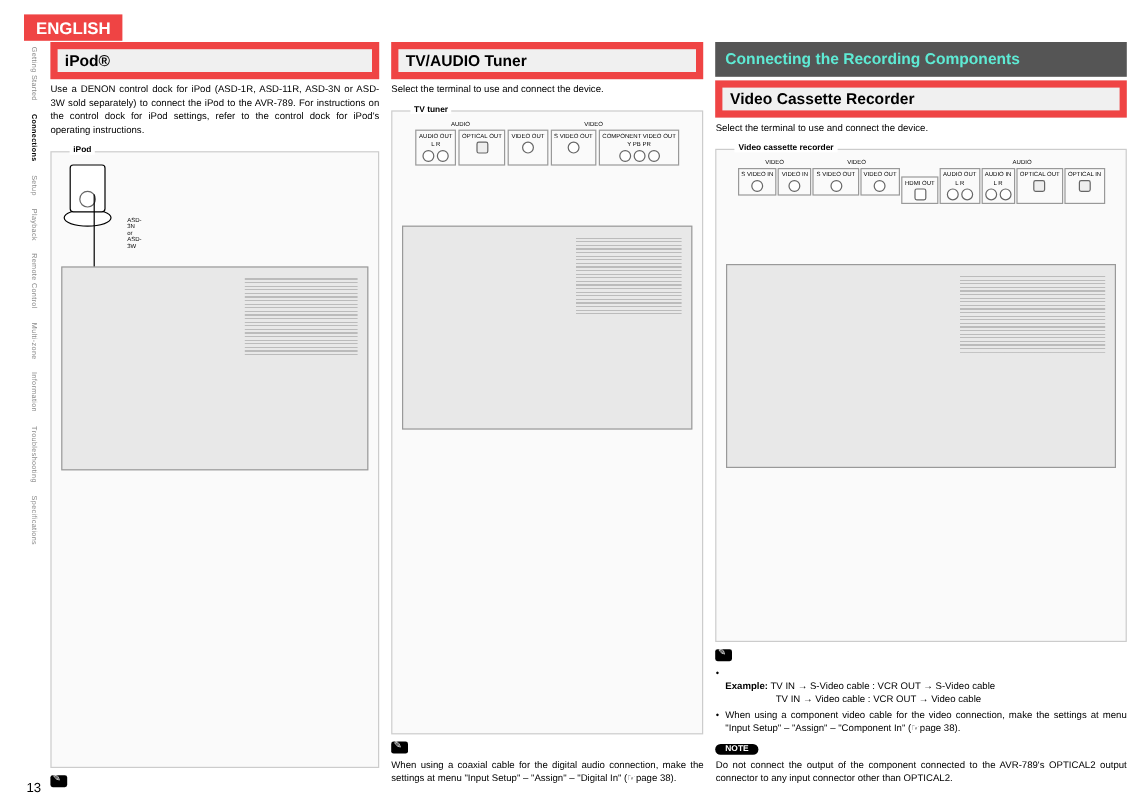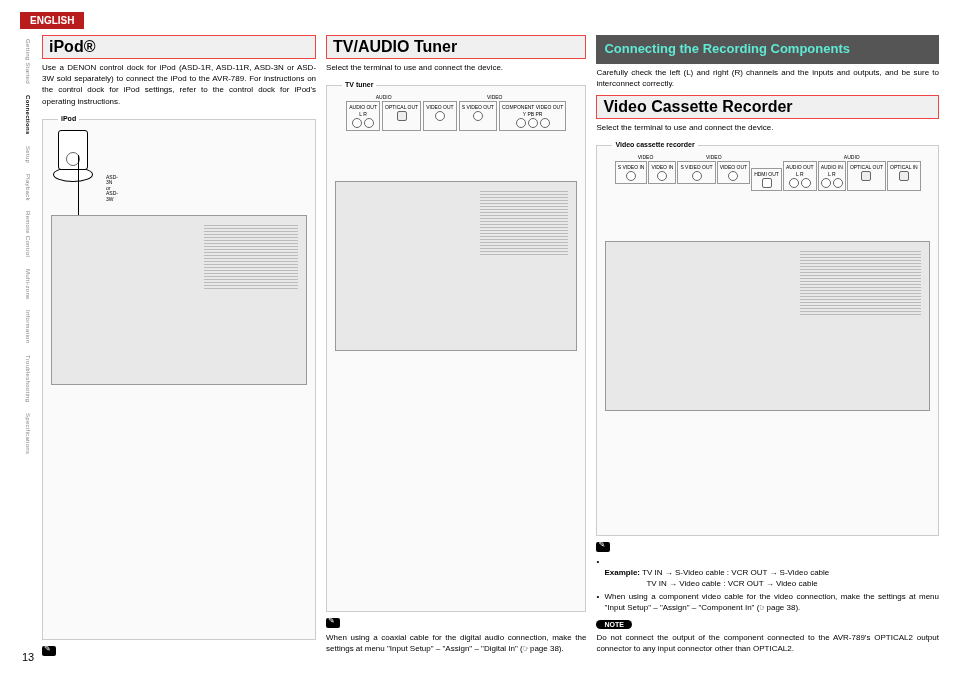--- a/index.html
+++ b/index.html
@@ -1,23 +1,23 @@
 <!DOCTYPE html>
 <html><head>
 <meta charset="utf-8">
 <style>
 *{margin:0;padding:0;box-sizing:border-box}
 body{font-family:Arial,Helvetica,sans-serif;font-size:8px;background:#fff;width:954px;height:675px;position:relative;color:#000}
-.lang-tag{position:absolute;top:12px;left:20px;background:#b91c1c;color:#fff;padding:3px 10px;font-weight:bold;font-size:10px}
+.lang-tag{position:absolute;top:12px;left:20px;background:#ef4444;color:#fff;padding:3px 10px;font-weight:bold;font-size:14px}
 .sidebar{position:absolute;left:20px;top:35px;width:12px;height:560px;display:flex;flex-direction:column;gap:3px}
 .sidebar-item{writing-mode:vertical-rl;font-size:6px;color:#888;padding:4px 1px;text-align:center;letter-spacing:0.3px}
 .sidebar-item.active{color:#000;font-weight:bold}
 .content{position:absolute;left:42px;top:35px;right:15px;bottom:15px;display:flex;gap:10px}
 .col{flex:1;display:flex;flex-direction:column}
-.section-header{border:1px solid #ef4444;padding:2px 6px;font-weight:bold;font-size:16px;margin-bottom:3px;background:#f0f0f0}
+.section-header{border:6px solid #ef4444;padding:2px 6px;font-weight:bold;font-size:13px;margin-bottom:3px;background:#f0f0f0}
 .section-header.major{background:#555;color:#5eead4;border:none;padding:6px 8px;font-size:13px;line-height:1.3}
 .body-text{font-size:8px;line-height:1.4;margin-bottom:6px;text-align:justify}
 .diagram{border:1px solid #ccc;background:#fafafa;margin:6px 0;position:relative;flex:1;min-height:280px}
 .diagram-label{position:absolute;top:-5px;left:15px;background:#fff;font-size:7px;font-weight:bold;padding:0 3px}
 .connector-row{position:absolute;top:8px;left:0;right:0;display:flex;justify-content:center;gap:2px}
 .conn-group{border:1px solid #999;padding:2px;display:flex;flex-direction:column;align-items:center}
 .conn-group-label{font-size:5px;text-align:center;margin-bottom:1px}
 .conn-ports{display:flex;gap:2px}
 .port{width:10px;height:10px;border:1px solid #666;border-radius:50%;background:#fff}
 .port.sq{border-radius:2px}
@@ -129,21 +129,20 @@
         </div>
       </div>
       <div class="rear-panel"></div>
     </div>
     <span class="pencil-icon"></span>
     <div class="body-text">When using a coaxial cable for the digital audio connection, make the settings at menu "Input Setup" – "Assign" – "Digital In" (☞page 38).</div>
   </div>
 
   <div class="col" style="flex:1.25">
     <div class="section-header major">Connecting the Recording Components</div>
-    <div class="body-text">Carefully check the left (L) and right (R) channels and the inputs and outputs, and be sure to interconnect correctly.</div>
     <div class="section-header">Video Cassette Recorder</div>
     <div class="body-text">Select the terminal to use and connect the device.</div>
     <div class="diagram" style="min-height:250px">
       <div class="diagram-label">Video cassette recorder</div>
       <div class="connector-row" style="flex-wrap:nowrap;gap:1px">
         <div style="display:flex;flex-direction:column;align-items:center">
           <div class="grp-title">VIDEO</div>
           <div style="display:flex;gap:1px">
             <div class="conn-group">
                 <div class="conn-group-label">S VIDEO IN</div>

